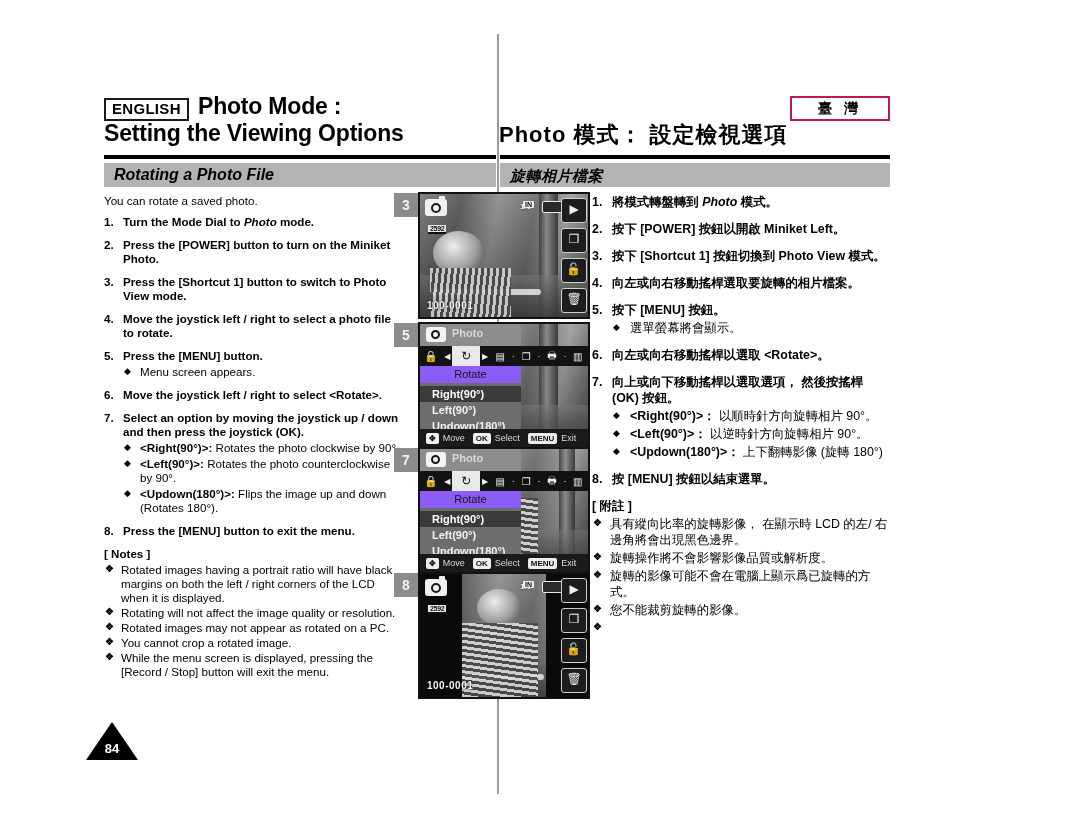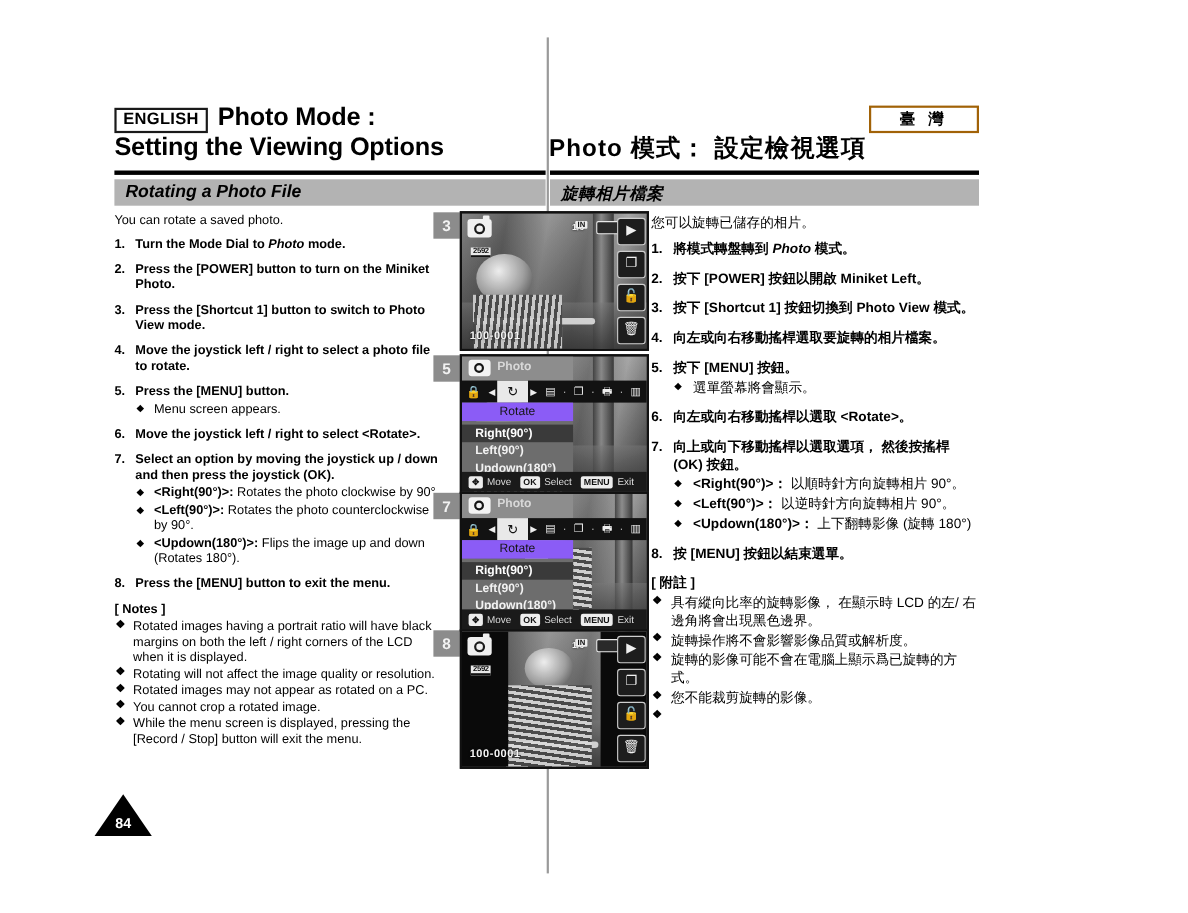--- a/index.html
+++ b/index.html
@@ -63,21 +63,21 @@
     left: 0px;
     top: 24px;
     font-size: 23px;
     font-weight: bold;
     letter-spacing: -0.2px;
   }
   .region-badge {
     position: absolute;
     right: 0px;
     top: 0px;
-    border: 2px solid #a16207;
+    border: 2px solid #be185d;
     width: 96px;
     height: 21px;
     line-height: 21px;
     text-align: center;
     font-size: 14px;
     font-weight: bold;
     letter-spacing: 4px;
   }
   .title-zh {
     position: absolute;
@@ -574,21 +574,20 @@
       <div class="step"><span class="num">8.</span><span>Press the [MENU] button to exit the menu.</span></div>
       <p class="notes-title">[ Notes ]</p>
       <div class="note"><span class="cross">❖</span><span>Rotated images having a portrait ratio will have black margins on both the left / right corners of the LCD when it is displayed.</span></div>
       <div class="note"><span class="cross">❖</span><span>Rotating will not affect the image quality or resolution.</span></div>
       <div class="note"><span class="cross">❖</span><span>Rotated images may not appear as rotated on a PC.</span></div>
       <div class="note"><span class="cross">❖</span><span>You cannot crop a rotated image.</span></div>
       <div class="note"><span class="cross">❖</span><span>While the menu screen is displayed, pressing the [Record / Stop] button will exit the menu.</span></div>
     </div>
 
   <div class="col zh" id="col-zh">
-      <p class="lead">您可以旋轉已儲存的相片。</p>
       <div class="step"><span class="num">1.</span><span>將模式轉盤轉到 <span class="it">Photo</span> 模式。</span></div>
       <div class="step"><span class="num">2.</span><span>按下 [POWER] 按鈕以開啟 Miniket Left。</span></div>
       <div class="step"><span class="num">3.</span><span>按下 [Shortcut 1] 按鈕切換到 Photo View 模式。</span></div>
       <div class="step"><span class="num">4.</span><span>向左或向右移動搖桿選取要旋轉的相片檔案。</span></div>
       <div class="step"><span class="num">5.</span><span>按下 [MENU] 按鈕。</span><div class="sub"><span class="dia">◆</span>選單螢幕將會顯示。</div></div>
       <div class="step"><span class="num">6.</span><span>向左或向右移動搖桿以選取 &lt;Rotate&gt;。</span></div>
       <div class="step"><span class="num">7.</span><span>向上或向下移動搖桿以選取選項， 然後按搖桿 (OK) 按鈕。</span><div class="sub"><span class="dia">◆</span><b>&lt;Right(90°)&gt;：</b><span> 以順時針方向旋轉相片 90°。</span></div><div class="sub"><span class="dia">◆</span><b>&lt;Left(90°)&gt;：</b><span> 以逆時針方向旋轉相片 90°。</span></div><div class="sub"><span class="dia">◆</span><b>&lt;Updown(180°)&gt;：</b><span> 上下翻轉影像 (旋轉 180°)</span></div></div>
       <div class="step"><span class="num">8.</span><span>按 [MENU] 按鈕以結束選單。</span></div>
       <p class="notes-title">[ 附註 ]</p>
       <div class="note"><span class="cross">❖</span><span>具有縱向比率的旋轉影像， 在顯示時 LCD 的左/ 右邊角將會出現黑色邊界。</span></div>

